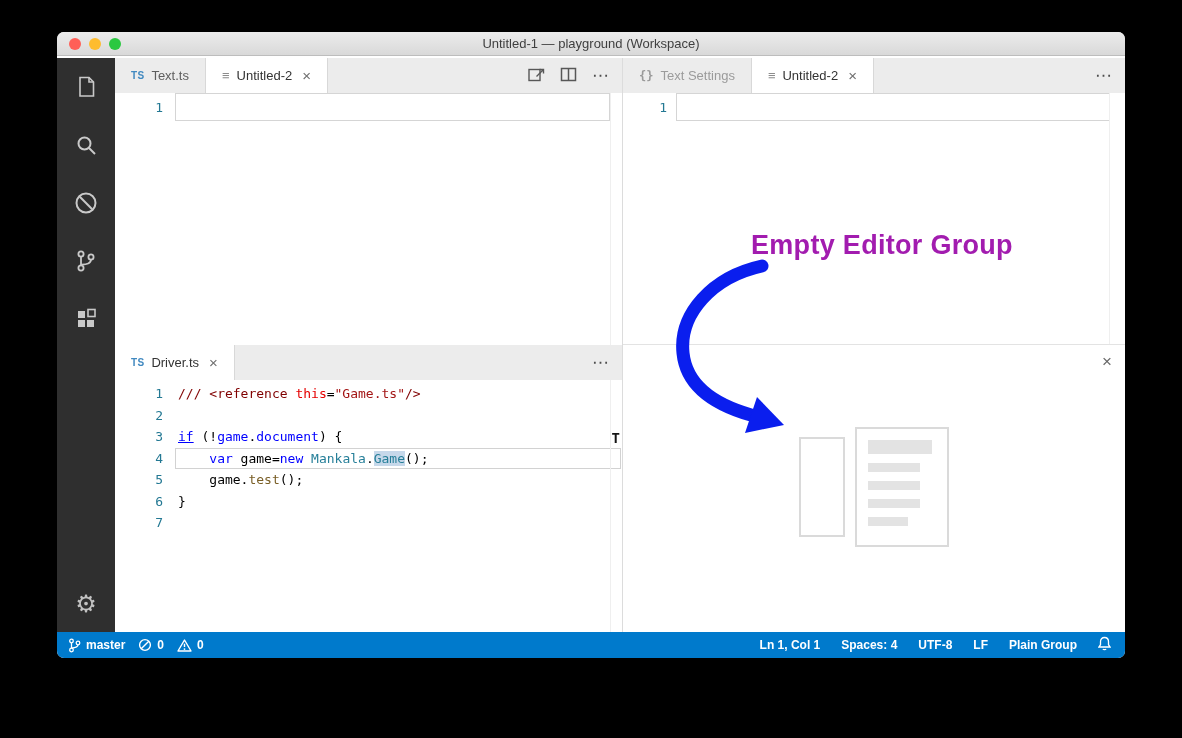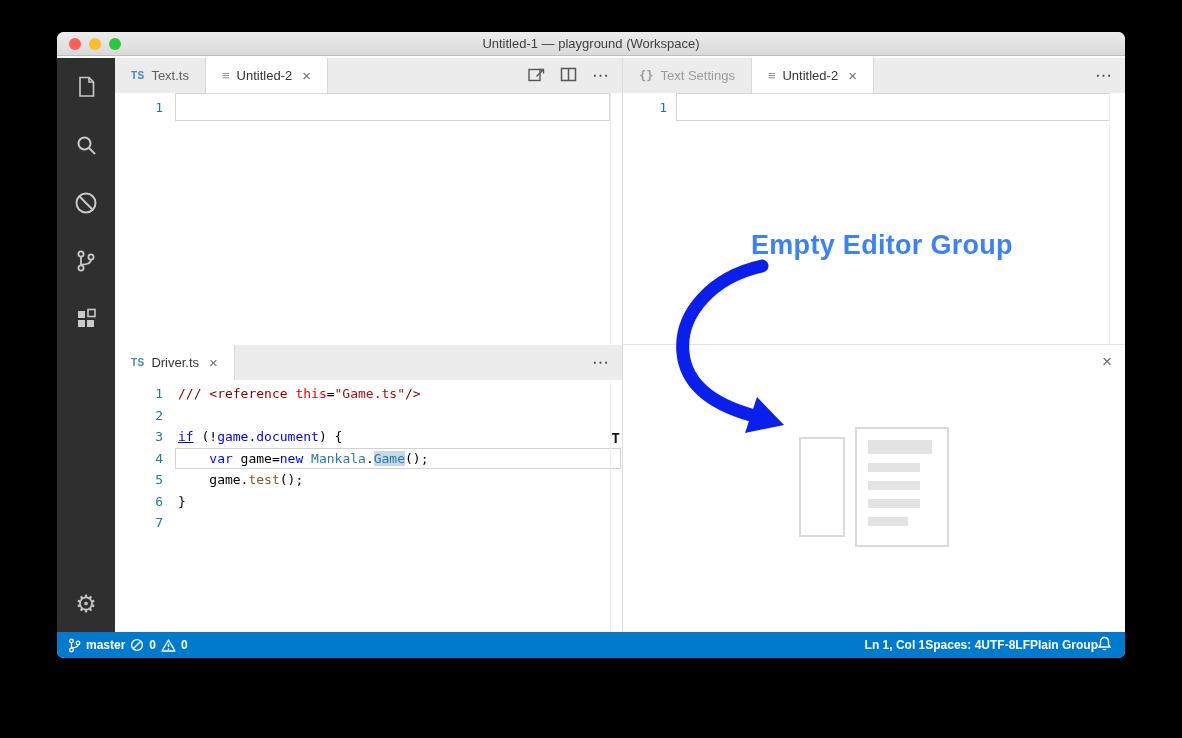--- a/index.html
+++ b/index.html
@@ -75,23 +75,23 @@
   svg.arrow { position:absolute; left:0; top:0; width:1010px; height:574px; pointer-events:none; z-index:5; }
 
   
   .sash-v { position:absolute; left:505px; top:0; bottom:0; width:5px; cursor:col-resize; z-index:4; }
   .sash-h { position:absolute; height:5px; cursor:row-resize; z-index:4; }
   .sash-hl { left:0; width:507px; top:285px; }
   .sash-hr { left:507px; right:0; top:285px; }
 
   
   .statusbar { position:absolute; left:0; right:0; bottom:0; height:26px; background:#007acc; color:#fff; display:flex; align-items:center; font-size:12px; font-weight:700; padding:0 14px 0 11px; }
-  .sb-left { display:flex; align-items:center; gap:5px; }
+  .sb-left { display:flex; align-items:center; gap:13px; }
   .sb-item { display:flex; align-items:center; gap:5px; }
-  .sb-right { margin-left:auto; display:flex; align-items:center; }
+  .sb-right { margin-left:auto; display:flex; align-items:center; gap:21px; }
 </style>
 </head>
 <body>
 
 <div class="window">
 
   <div class="titlebar">
     <div class="lights">
       <span class="light red"></span>
       <span class="light yellow"></span>
@@ -247,21 +247,21 @@
               <div class="bar b5"></div>
             </div>
           </div>
         </div>
       </div>
 
       <div class="sash-v"></div>
       <div class="sash-h sash-hl"></div>
       <div class="sash-h sash-hr"></div>
 
-      <div class="annotation" style="color: #3b82f6;">Empty Editor Group</div>
+      <div class="annotation" style="color: #a21caf;">Empty Editor Group</div>
       <svg class="arrow" viewBox="0 0 1010 574">
         <path id="arrow-path" d="M647 208 C597 219, 564 256, 568 295 C571 325, 594 345, 636 357" fill="none" stroke="#0a1eee" stroke-width="13" stroke-linecap="round"></path>
         <polygon id="arrow-head" points="669,367 630,375 642,339" fill="#0a1eee"></polygon>
       </svg>
     </div>
   </div>
 
   <div class="statusbar" style="background: rgb(0, 122, 204);">
     <div class="sb-left">
       <span class="sb-item">

